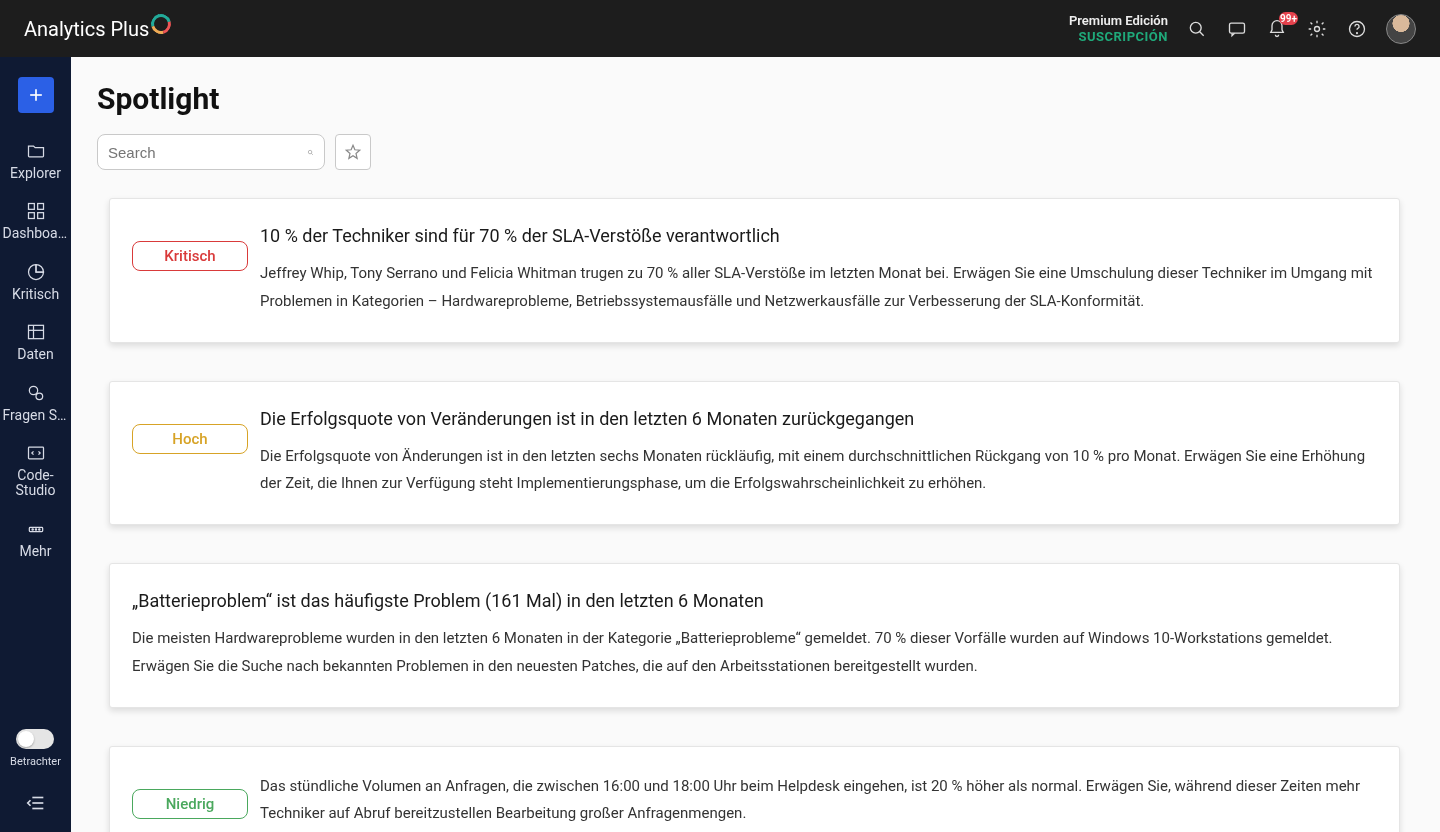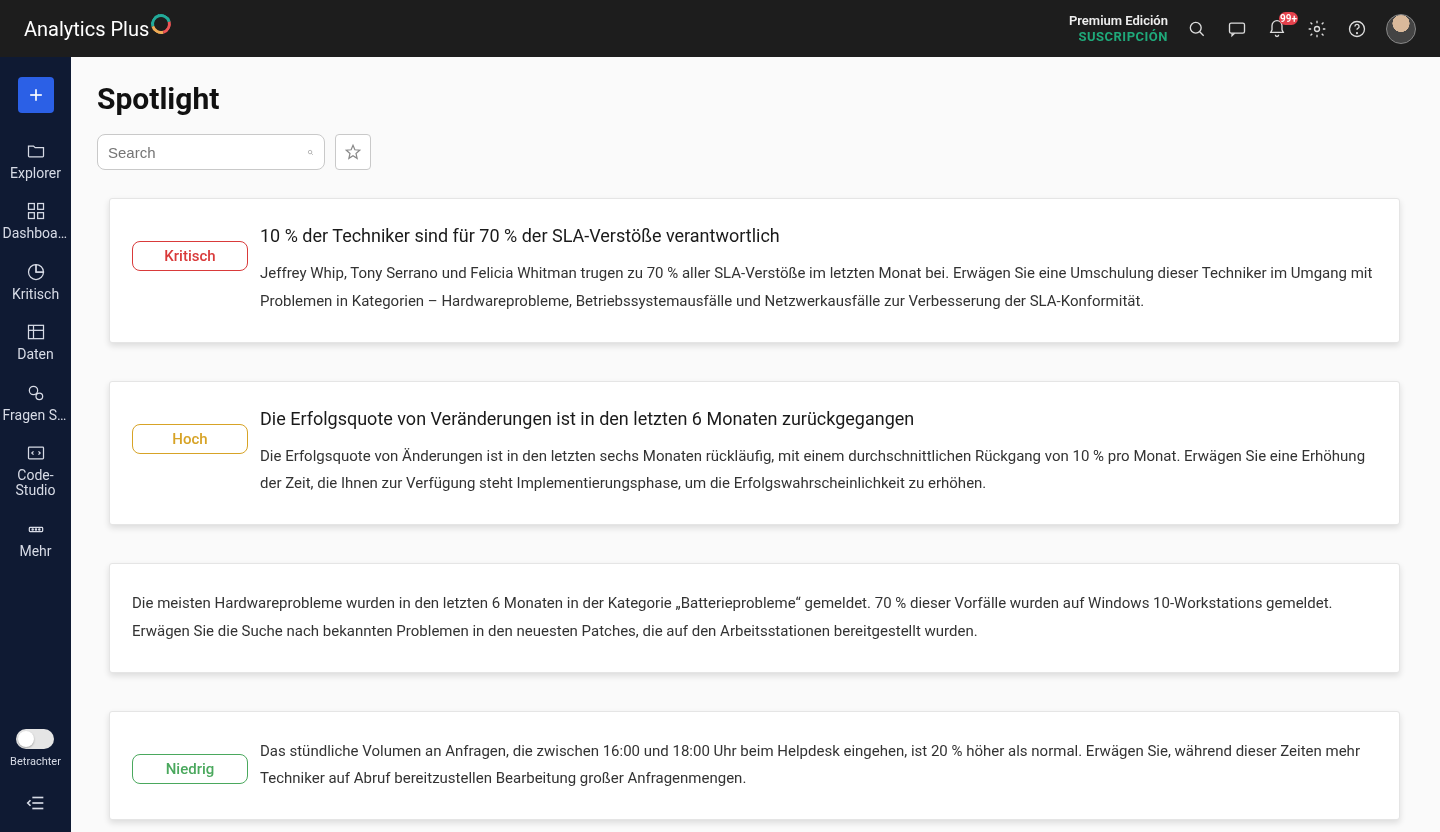--- a/index.html
+++ b/index.html
@@ -225,20 +225,21 @@
         <div class="tag high">Hoch</div>
       </div>
     <div class="card-body">
       <div class="card-title">Die Erfolgsquote von Veränderungen ist in den letzten 6 Monaten zurückgegangen</div>
       <div class="card-desc">Die Erfolgsquote von Änderungen ist in den letzten sechs Monaten rückläufig, mit einem durchschnittlichen Rückgang von 10 % pro Monat. Erwägen Sie eine Erhöhung der Zeit, die Ihnen zur Verfügung steht Implementierungsphase, um die Erfolgswahrscheinlichkeit zu erhöhen.</div>
     </div>
   </div>
 
   <div class="card">
     <div class="card-body">
+      <div class="card-title">„Batterieproblem“ ist das häufigste Problem (161 Mal) in den letzten 6 Monaten</div>
       <div class="card-desc">Die meisten Hardwareprobleme wurden in den letzten 6 Monaten in der Kategorie „Batterieprobleme“ gemeldet. 70 % dieser Vorfälle wurden auf Windows 10-Workstations gemeldet. Erwägen Sie die Suche nach bekannten Problemen in den neuesten Patches, die auf den Arbeitsstationen bereitgestellt wurden.</div>
     </div>
   </div>
 
   <div class="card" style="margin-bottom:10px;">
     <div class="tag-col">
         <div class="tag low">Niedrig</div>
       </div>
     <div class="card-body">
       <div class="card-desc">Das stündliche Volumen an Anfragen, die zwischen 16:00 und 18:00 Uhr beim Helpdesk eingehen, ist 20 % höher als normal. Erwägen Sie, während dieser Zeiten mehr Techniker auf Abruf bereitzustellen Bearbeitung großer Anfragenmengen.</div>

